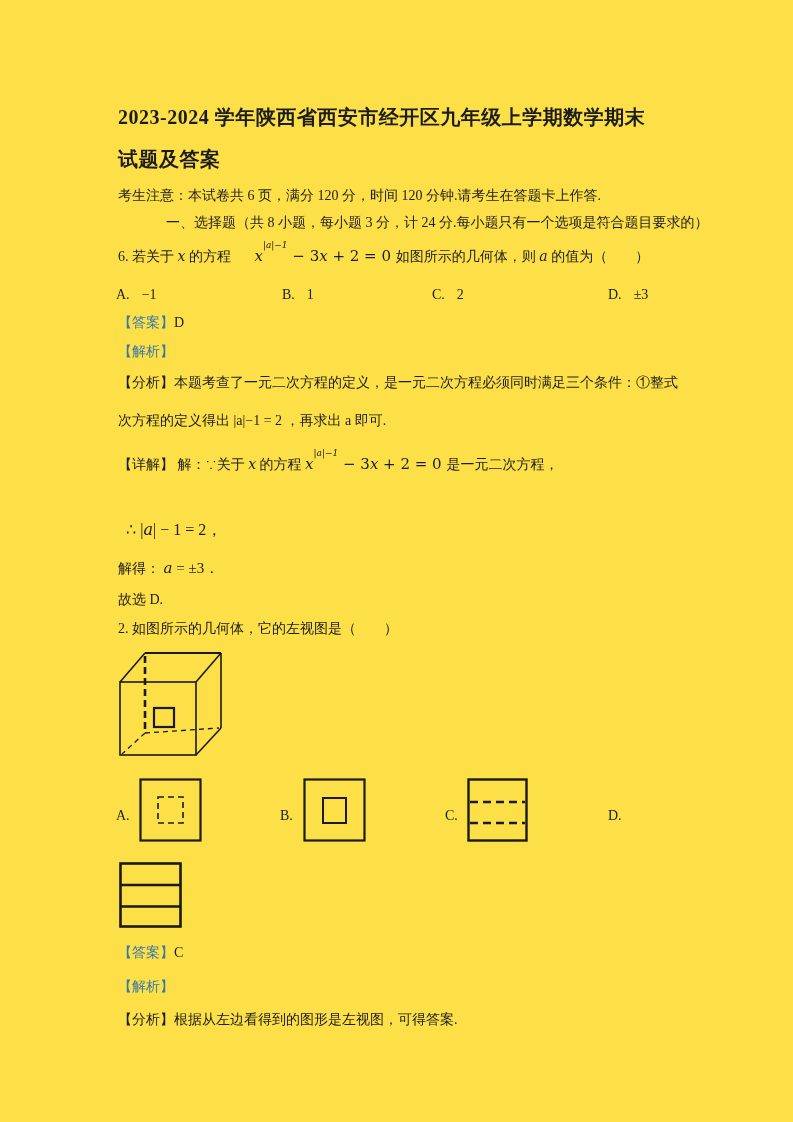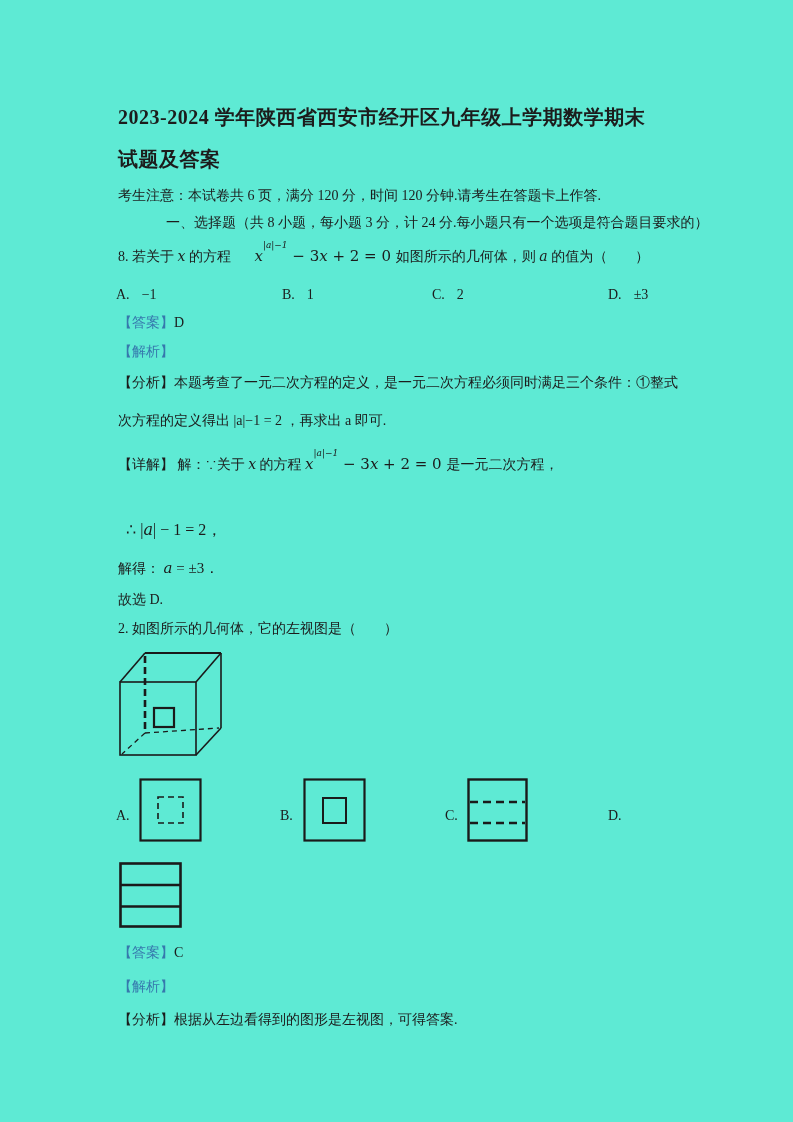--- a/index.html
+++ b/index.html
@@ -1,19 +1,19 @@
 <!DOCTYPE html>
 <html><head>
 <meta charset="utf-8">
 <style>
   html,body{margin:0;padding:0;background:#ffffff;}
   .page{
     position:relative;
     width:793px;height:1122px;
-    background:#5eead4;
+    background:#fde047;
     color:#1c1c1c;
     font-family:"Liberation Serif","DejaVu Serif",serif;
     overflow:hidden;
   }
   .abs{position:absolute;left:118px;white-space:nowrap;}
   .t{font-size:14px;line-height:20px;}
   .title{font-size:20px;font-weight:bold;line-height:42px;letter-spacing:0.5px;}
   .blue{color:#3678ad;}
   .math{font-family:"DejaVu Serif",serif;font-style:italic;}
   .mup{font-style:normal;}
@@ -37,21 +37,21 @@
   <div class="abs title" style="top:96px;">
     <div>2023-2024 学年陕西省西安市经开区九年级上学期数学期末</div>
     <div>试题及答案</div>
   </div>
 
   <div class="abs t" style="top:186px;">考生注意：本试卷共 6 页，满分 120 分，时间 120 分钟.请考生在答题卡上作答.</div>
 
   <div class="abs t" style="top:213px;margin-left:48px;">一、选择题（共 8 小题，每小题 3 分，计 24 分.每小题只有一个选项是符合题目要求的）</div>
 
   <div class="abs t" style="top:246px;">
-    <span>8. 若关于</span>
+    <span>6. 若关于</span>
     <span class="math">x</span>
     <span>的方程</span>
     <span class="math" style="font-size:15px;margin-left:20px;"><span>x</span><sup class="exp">|a|−1</sup><span class="mup"> − 3</span><span>x</span><span class="mup"> + 2 = 0 </span></span>
     <span>如图所示的几何体，则</span>
     <span class="math">a</span>
     <span>的值为（　　）</span>
   </div>
 
   <div class="abs t" style="left:116px;top:285px;">
     <span class="opt-label">A.</span><span class="opt-val">−1</span>

